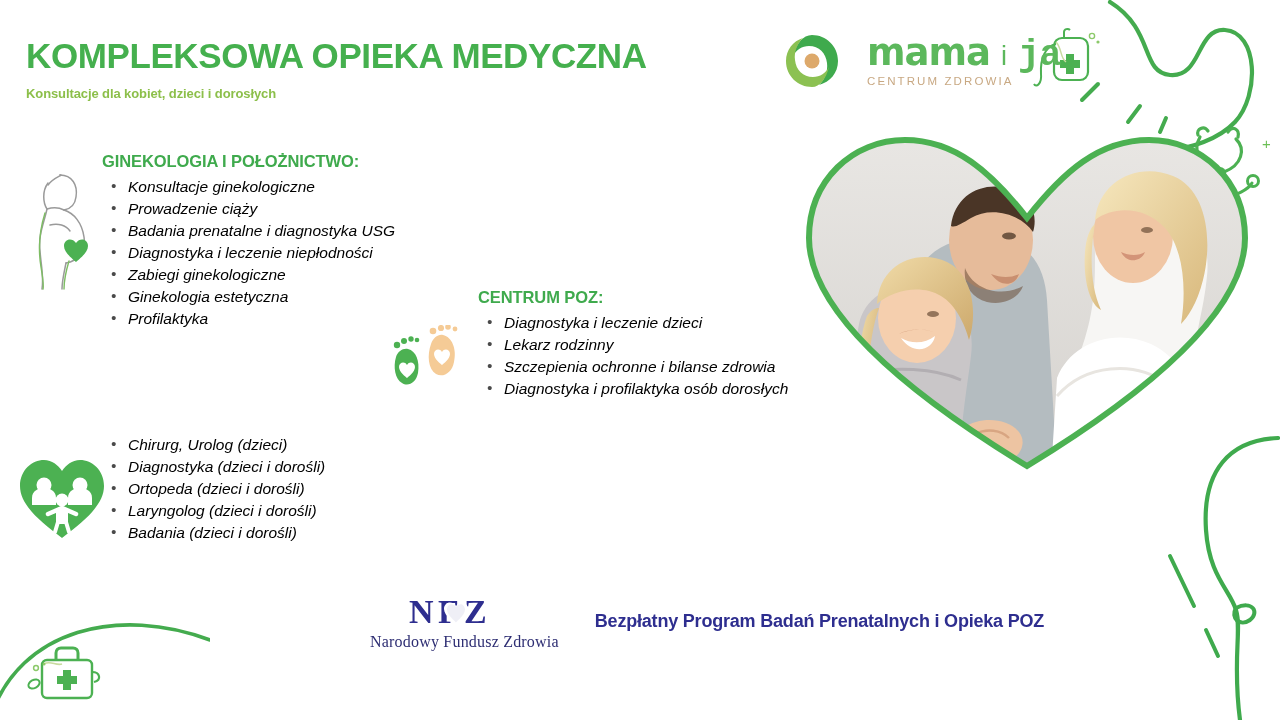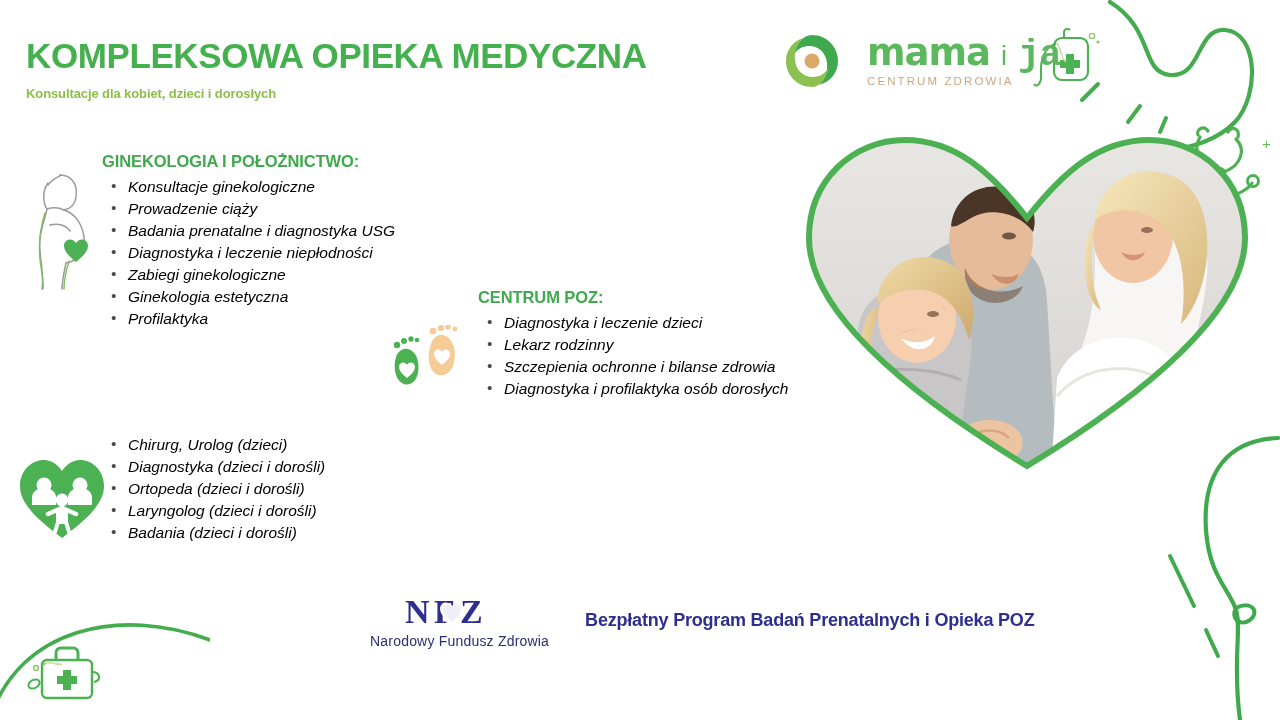--- a/index.html
+++ b/index.html
@@ -86,22 +86,22 @@
 
   
   #hero { position:absolute; top:128px; left:795px; width:465px; height:345px; }
   #hero svg { width:100%; height:100%; display:block; }
 
   
   #footer { position:absolute; top:592px; left:370px; display:flex; align-items:center; gap:36px; }
   #nfz { display:flex; flex-direction:column; align-items:center; }
   #nfz-mark { width:112px; height:40px; }
   #nfz-sub {
-    margin-top:1px; font-size:14px; color:#2e2e73;
-    font-family:Liberation Sans, sans-serif; letter-spacing:0.2px; white-space:nowrap;text-align:center;
+    margin-top:1px; font-size:16px; color:#2e2e73;
+    font-family:Liberation Serif, serif; letter-spacing:0.2px; white-space:nowrap;text-align:center;
   }
   #footer-tagline {
     font-size:18px; font-weight:bold; color:#2e2e8f;
     letter-spacing:-0.2px; white-space:nowrap;
   }
 </style>
 </head>
 <body>
 
 <div id="poster">

